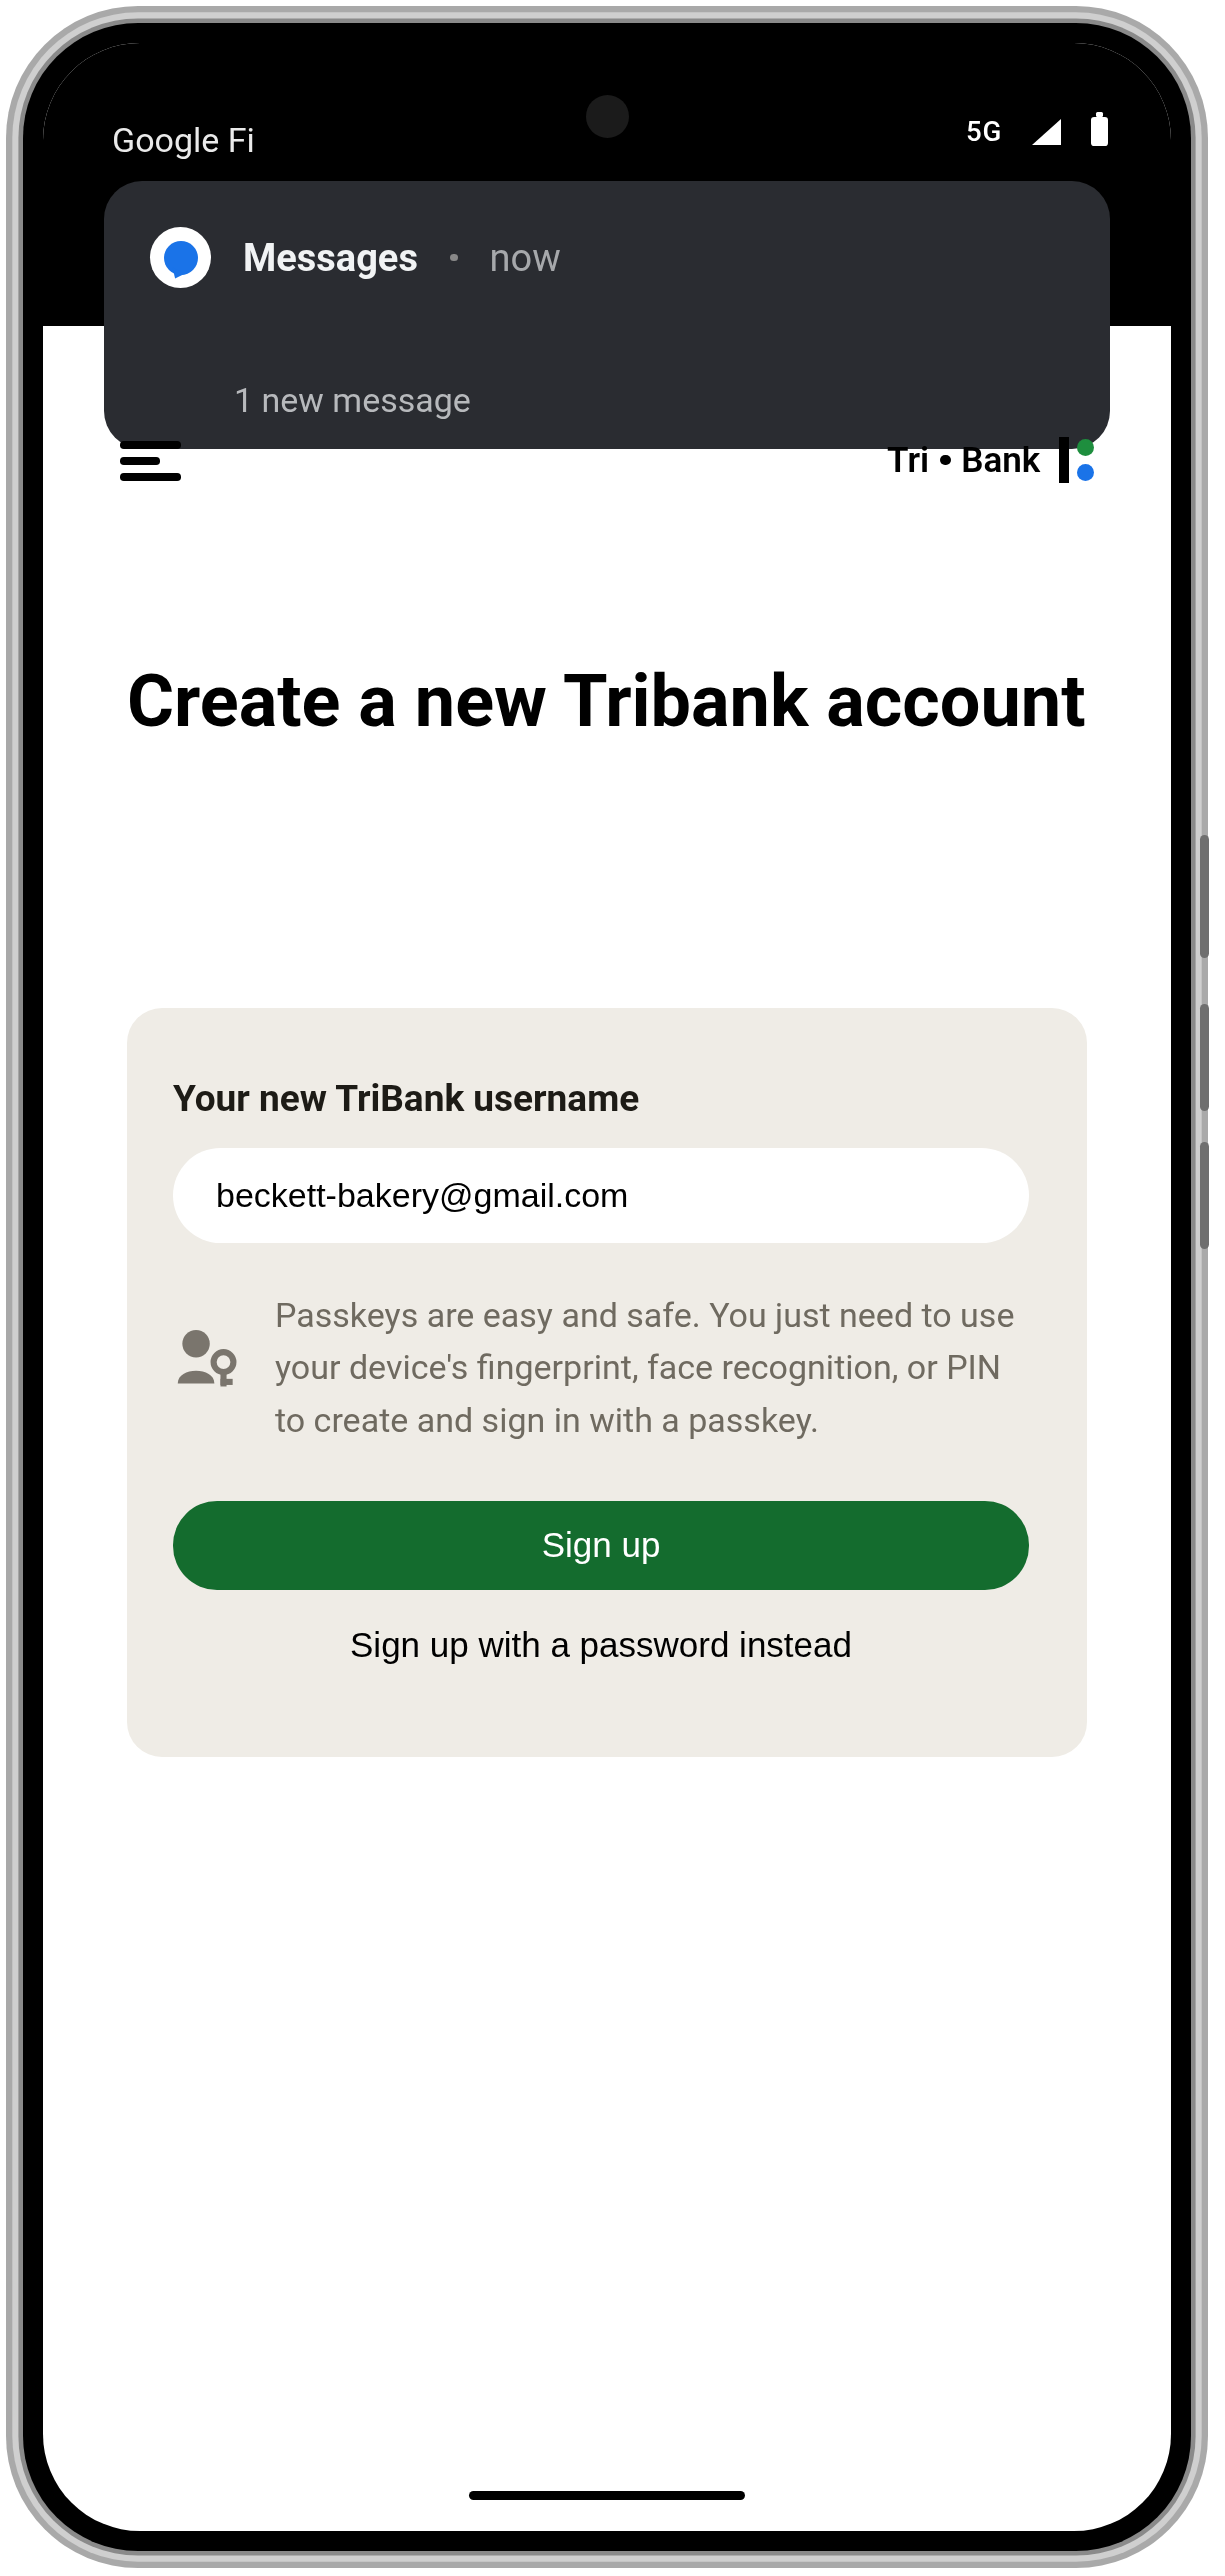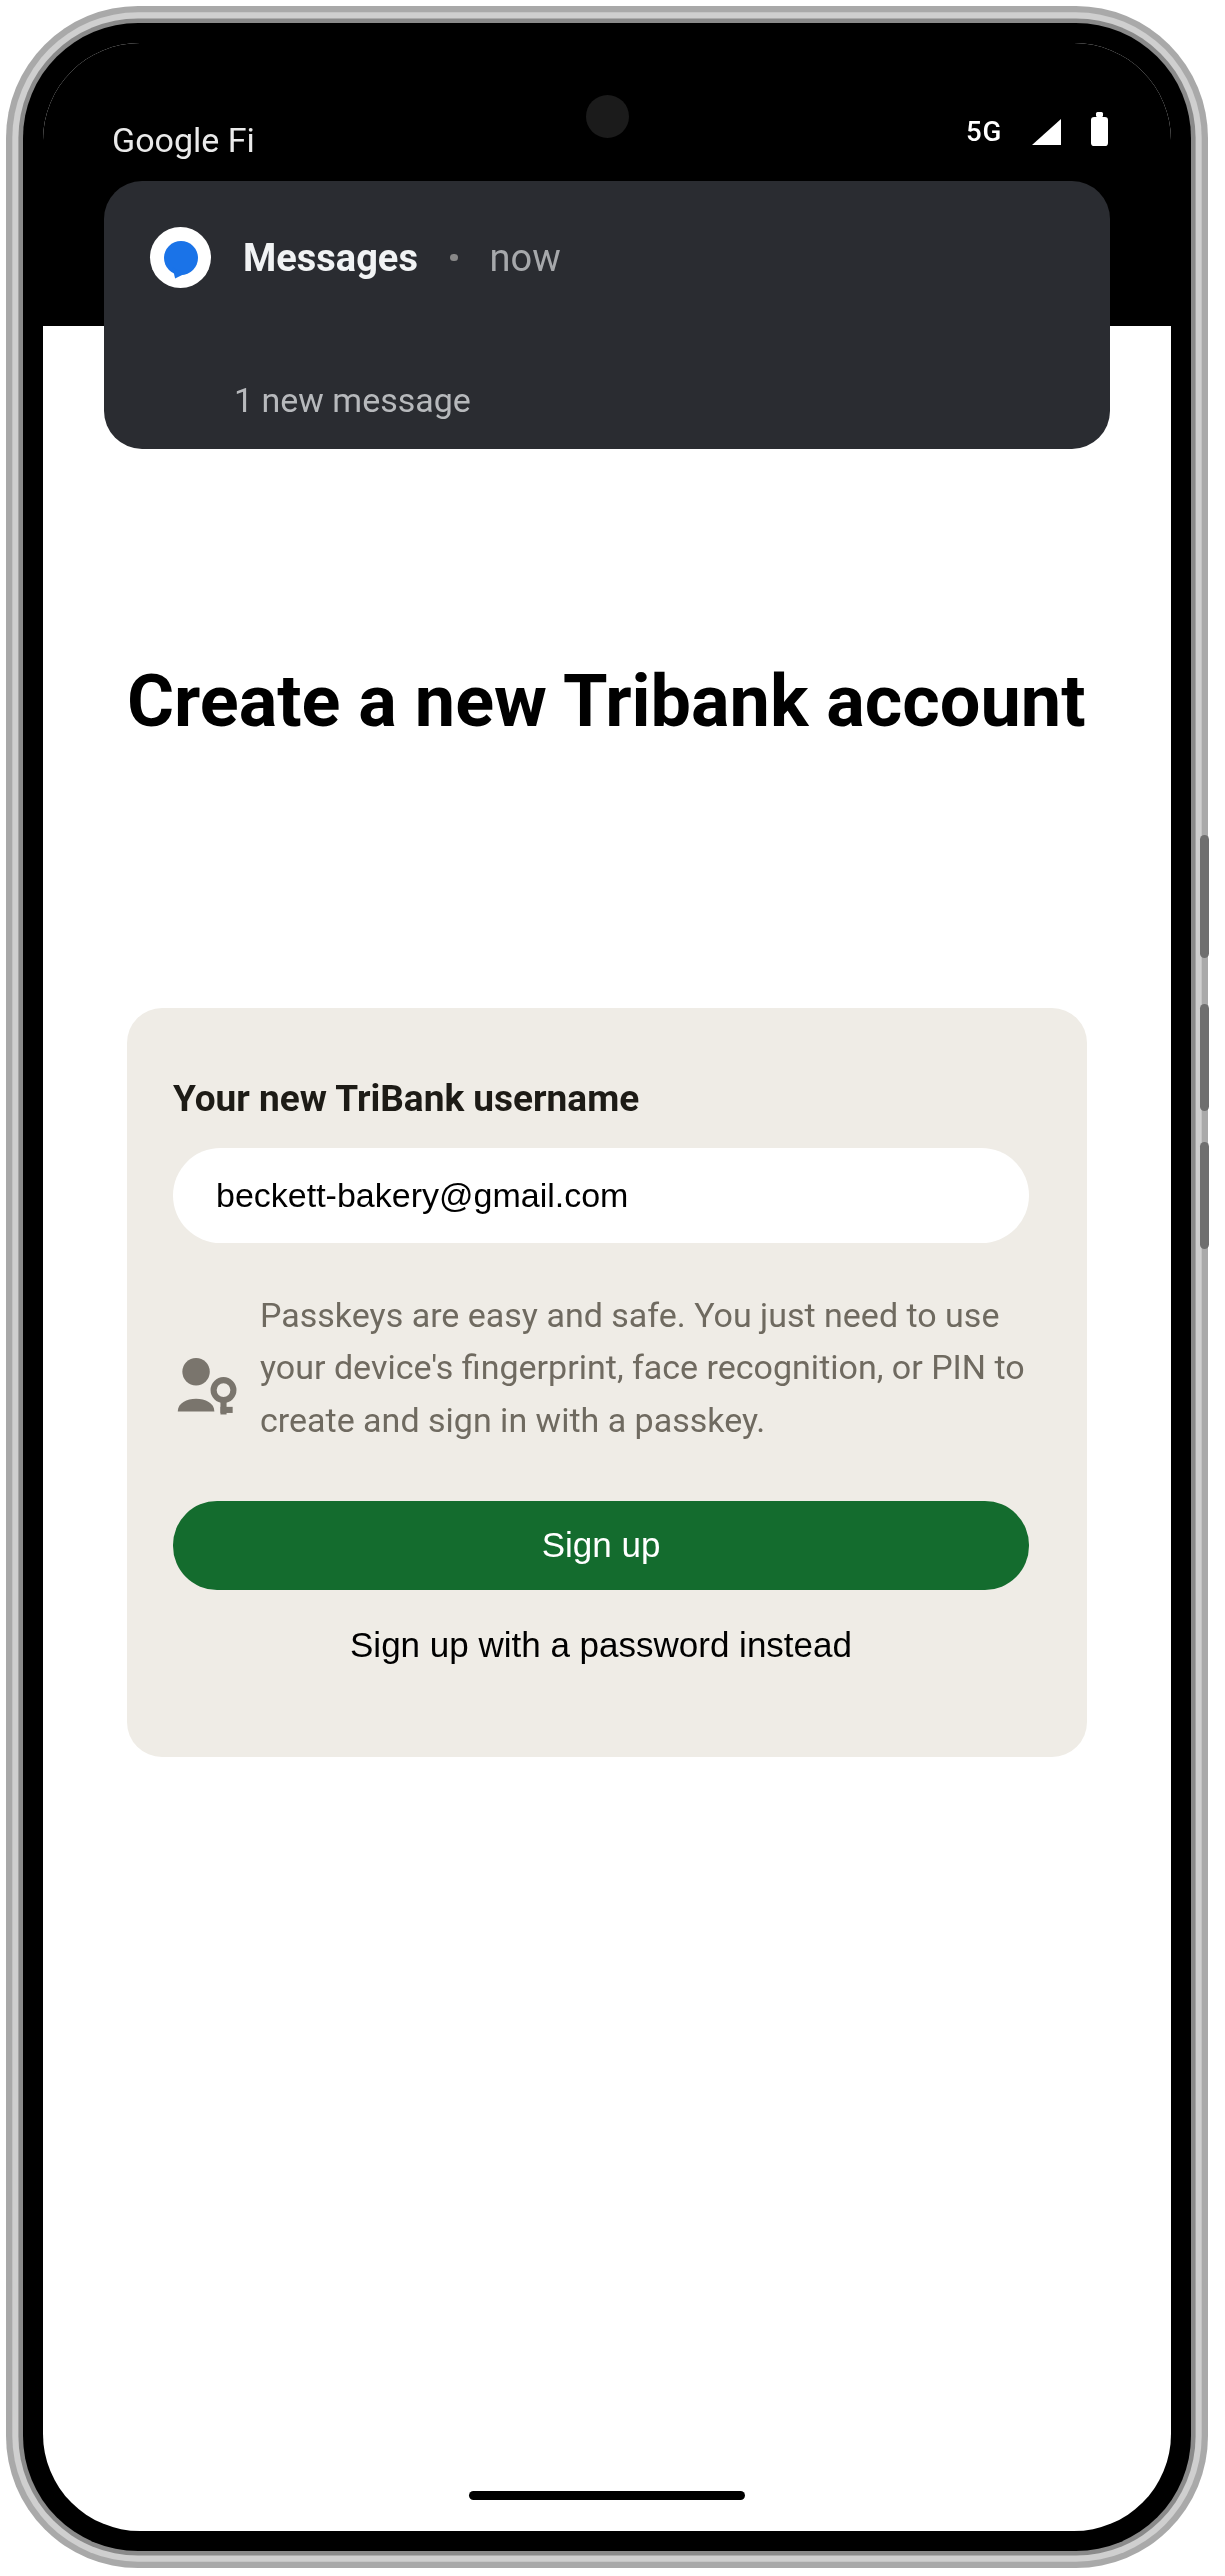--- a/index.html
+++ b/index.html
@@ -183,21 +183,21 @@
     border: none;
     border-radius: 48px;
     background: #fff;
     padding: 0 43px;
     font-size: 34px; color: #000;
     outline: none;
   }
 
   .passkey-row {
     margin-top: 46px;
-    display: flex; gap: 18px; align-items: center;
+    display: flex; gap: 33px; align-items: flex-start;
   }
   .passkey-icon {
     flex: 0 0 69px;
     padding-top: 38px;
     color: #7a756d;
   }
   .passkey-text {
     flex: 1;
     font-size: 34px; line-height: 1.55; color: #6f6a60;
   }
@@ -257,20 +257,41 @@
         <span class="messages-icon">
           <span class="bubble"></span>
         </span>
         <span class="notif-app">Messages</span>
         <span class="notif-dot"></span>
         <span class="notif-time">now</span>
       </div>
       <div class="notif-row2">1 new message</div>
     </div>
 
+    <div class="app-header">
+      <div class="hamburger">
+        <span></span>
+          <span></span>
+          <span></span>
+      </div>
+      <div class="brand">
+        <span class="brand-text">
+          <span>Tri</span>
+          <span class="brand-dot-mid"></span>
+          <span>Bank</span>
+        </span>
+        <span class="brand-mark">
+          <span class="brand-bar"></span>
+          <span class="brand-dots">
+            <span class="d green"></span>
+            <span class="d blue"></span>
+          </span>
+        </span>
+      </div>
+    </div>
 
     <h1 class="page-title">Create a new Tribank account</h1>
 
     <div class="card">
       <div class="card-label">Your new TriBank username</div>
       <input class="input" type="text" value="beckett-bakery@gmail.com" style="">
 
       <div class="passkey-row">
         <div class="passkey-icon">
           <svg width="69" height="61" viewBox="0 0 90 80">

